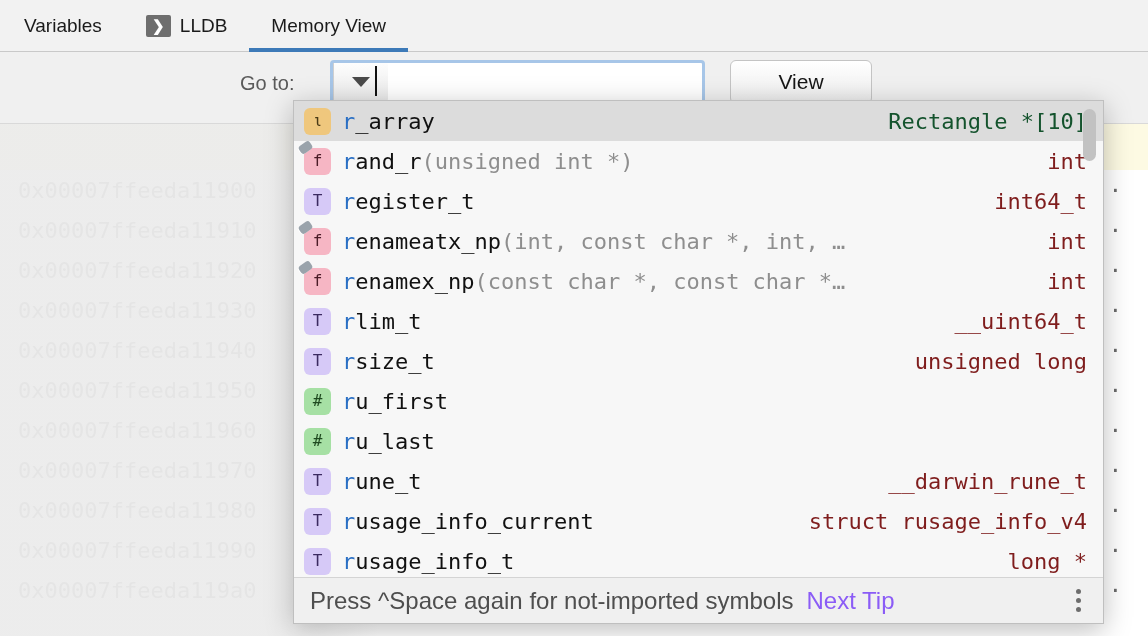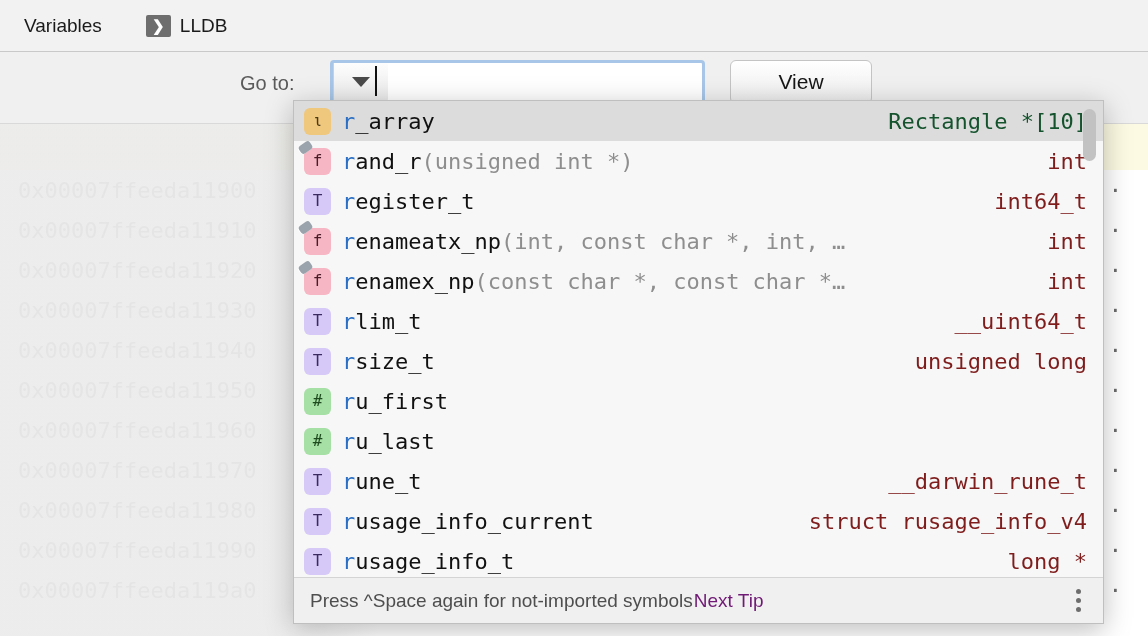--- a/index.html
+++ b/index.html
@@ -165,23 +165,23 @@
   .pscroll-thumb{
     position:absolute;right:4px;top:6px;width:13px;height:52px;
     background:#c2c2c2;border-radius:7px;
   }
 
   .popup-footer{
     height:46px;min-height:46px;
     background:#f0f0f0;border-top:1px solid #d4d4d4;
     display:flex;align-items:center;
     padding:0 14px 0 16px;box-sizing:border-box;
-    font-size:19px;color:#4e4e4e;
-  }
-  .next-tip{color:#701a75;margin-left:1px;cursor:pointer;}
+    font-size:24px;color:#4e4e4e;
+  }
+  .next-tip{color:#8b5cf6;margin-left:13px;cursor:pointer;}
   .kebab{
     margin-left:auto;width:22px;height:26px;
     display:flex;flex-direction:column;align-items:center;
     justify-content:center;gap:4px;cursor:pointer;
   }
   .kebab i{width:5px;height:5px;border-radius:50%;background:#6d6d6d;display:block;}
 </style>
 </head>
 <body>
 
@@ -189,20 +189,23 @@
 
   <div class="tabbar">
     <div class="tab first">
       <span>Variables</span>
     </div>
     <div class="tab">
       <span class="lldb-icon">
         <span>❯</span>
       </span>
       <span>LLDB</span>
+    </div>
+    <div class="tab active">
+      <span>Memory View</span>
     </div>
   </div>
 
   <div class="toolbar"></div>
   <div class="goto-label">Go to:</div>
 
   <div class="goto-field-wrap">
     <div class="goto-arrow">
       <span class="caret-down"></span>
     </div>

